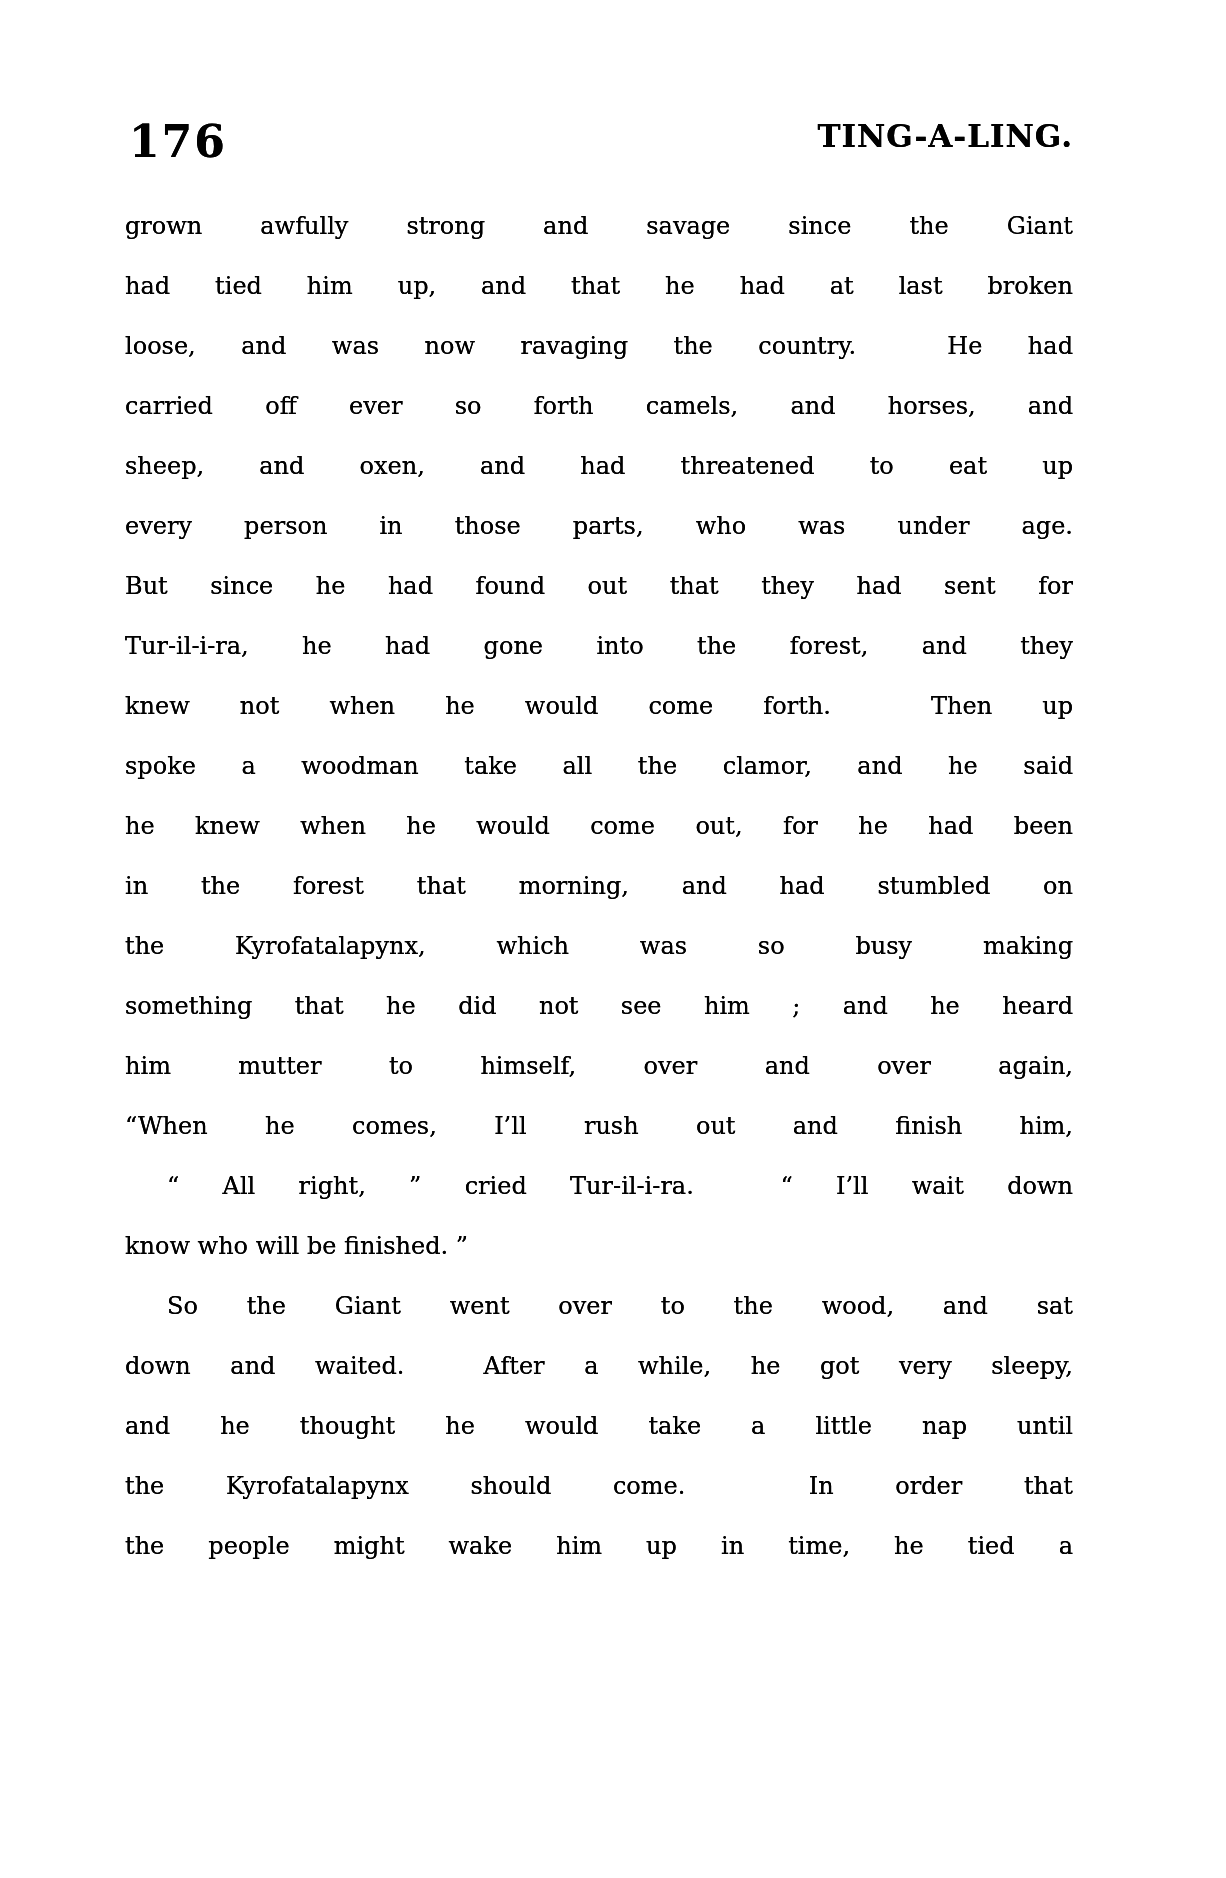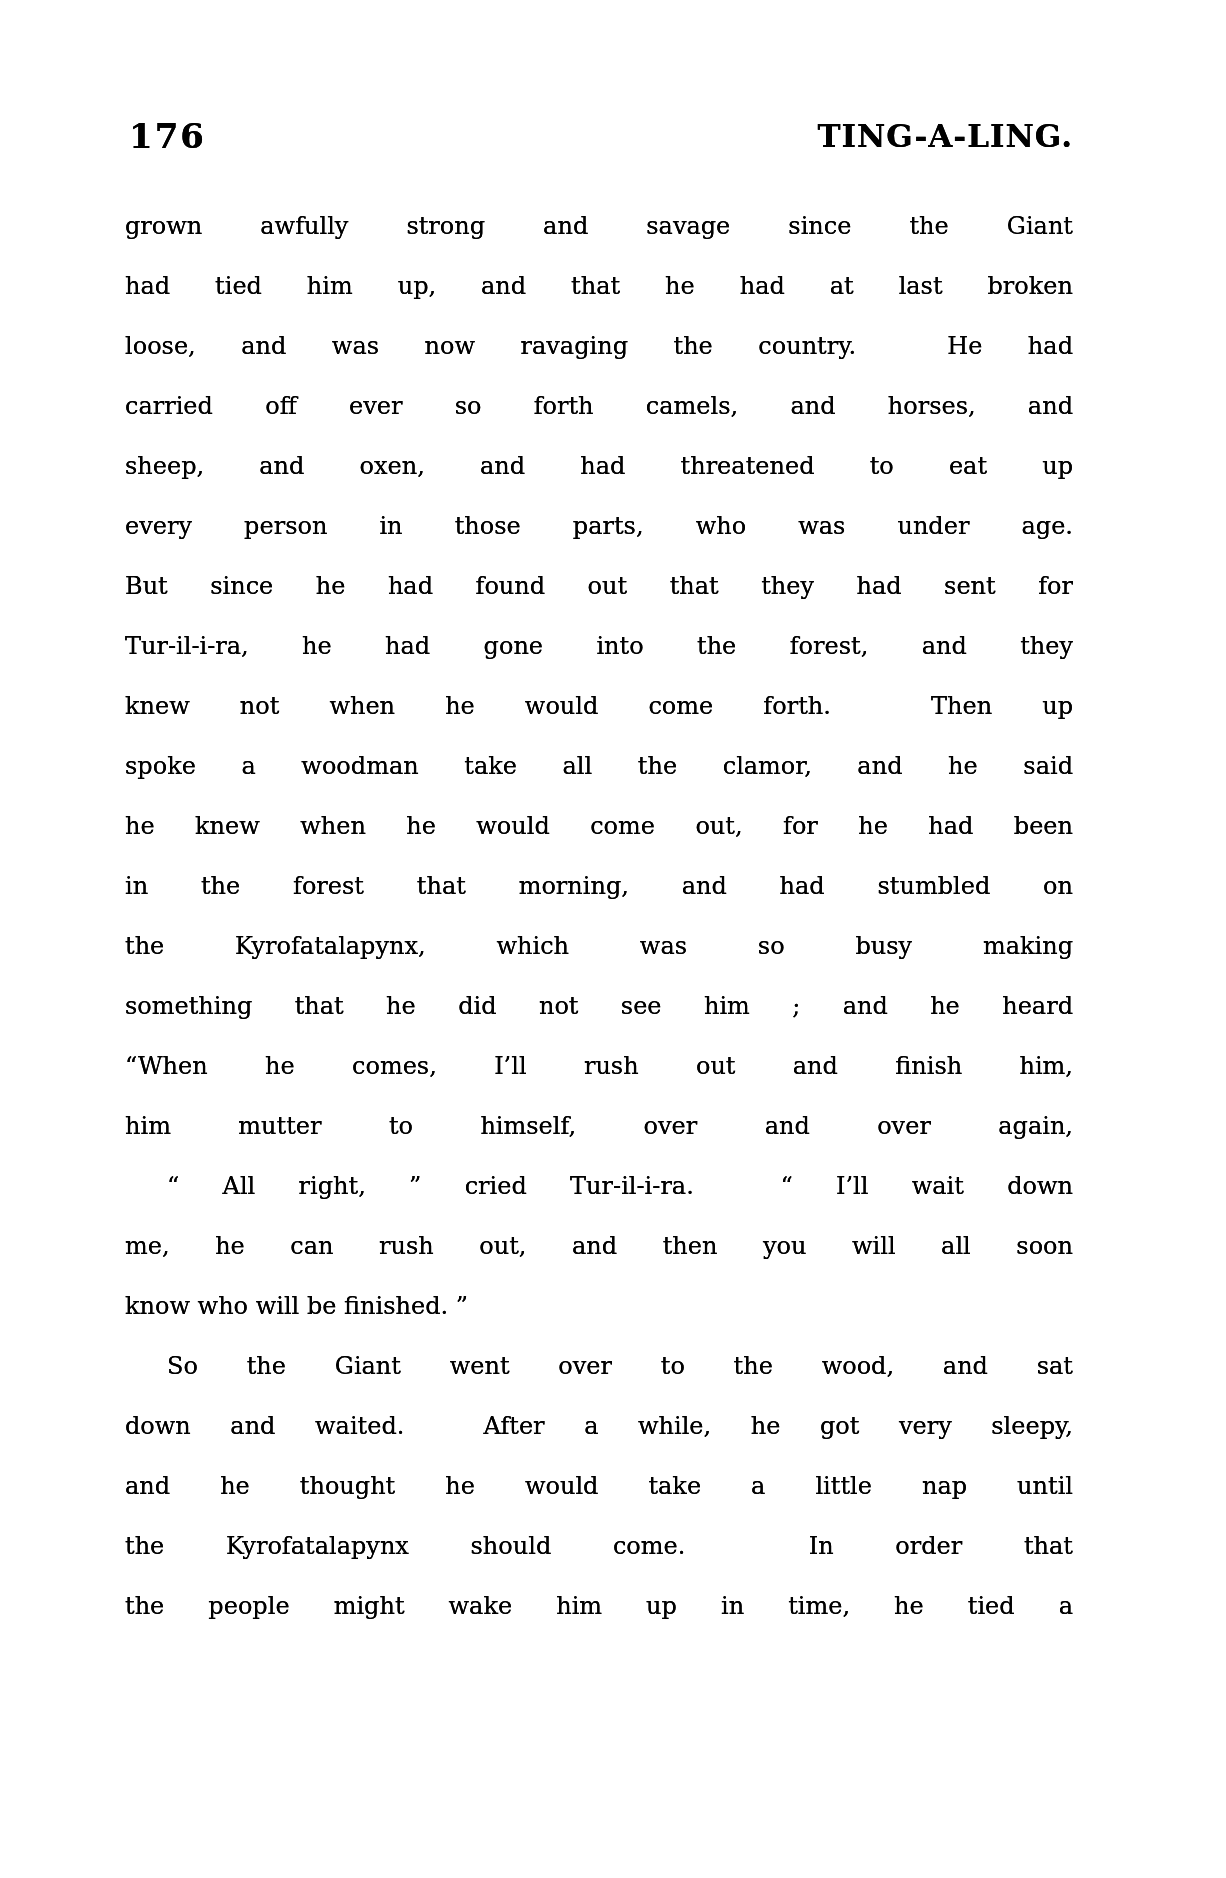--- a/index.html
+++ b/index.html
@@ -22,21 +22,21 @@
     top: 116px;
     left: 125px;
     width: 948px;
     height: 50px;
     font-weight: bold;
   }
   .page-number {
     position: absolute;
     left: 4px;
     top: 0;
-    font-size: 34px;
+    font-size: 44px;
     letter-spacing: 2px;
   }
   .running-title {
     position: absolute;
     left: 10px;
     right: 0;
     top: 2px;
     text-align: right;
     font-size: 31px;
     letter-spacing: 1px;
@@ -80,25 +80,24 @@
     <div class="line j">sheep, and oxen, and had threatened to eat up</div>
     <div class="line j">every person in those parts, who was under age.</div>
     <div class="line j">But since he had found out that they had sent for</div>
     <div class="line j">Tur-il-i-ra, he had gone into the forest, and they</div>
     <div class="line j">knew not when he would come forth.  Then up</div>
     <div class="line j">spoke a woodman take all the clamor, and he said</div>
     <div class="line j">he knew when he would come out, for he had been</div>
     <div class="line j">in the forest that morning, and had stumbled on</div>
     <div class="line j">the Kyrofatalapynx, which was so busy making</div>
     <div class="line j">something that he did not see him ; and he heard</div>
+    <div class="line j">him mutter to himself, over and over again,</div>
     <div class="line j">“When he comes, I’ll rush out and finish him,</div>
-    <div class="line j">him mutter to himself, over and over again,</div>
 
     <div class="line j ind">“ All right, ” cried Tur-il-i-ra.  “ I’ll wait down</div>
-    <div class="line j">me, he can rush out, and then you will all soon</div>
     <div class="line">know who will be finished. ”</div>
 
     <div class="line j ind">So the Giant went over to the wood, and sat</div>
     <div class="line j">down and waited.  After a while, he got very sleepy,</div>
     <div class="line j">and he thought he would take a little nap until</div>
     <div class="line j">the Kyrofatalapynx should come.  In order that</div>
     <div class="line j">the people might wake him up in time, he tied a</div>
   </main>
 
 </div>

